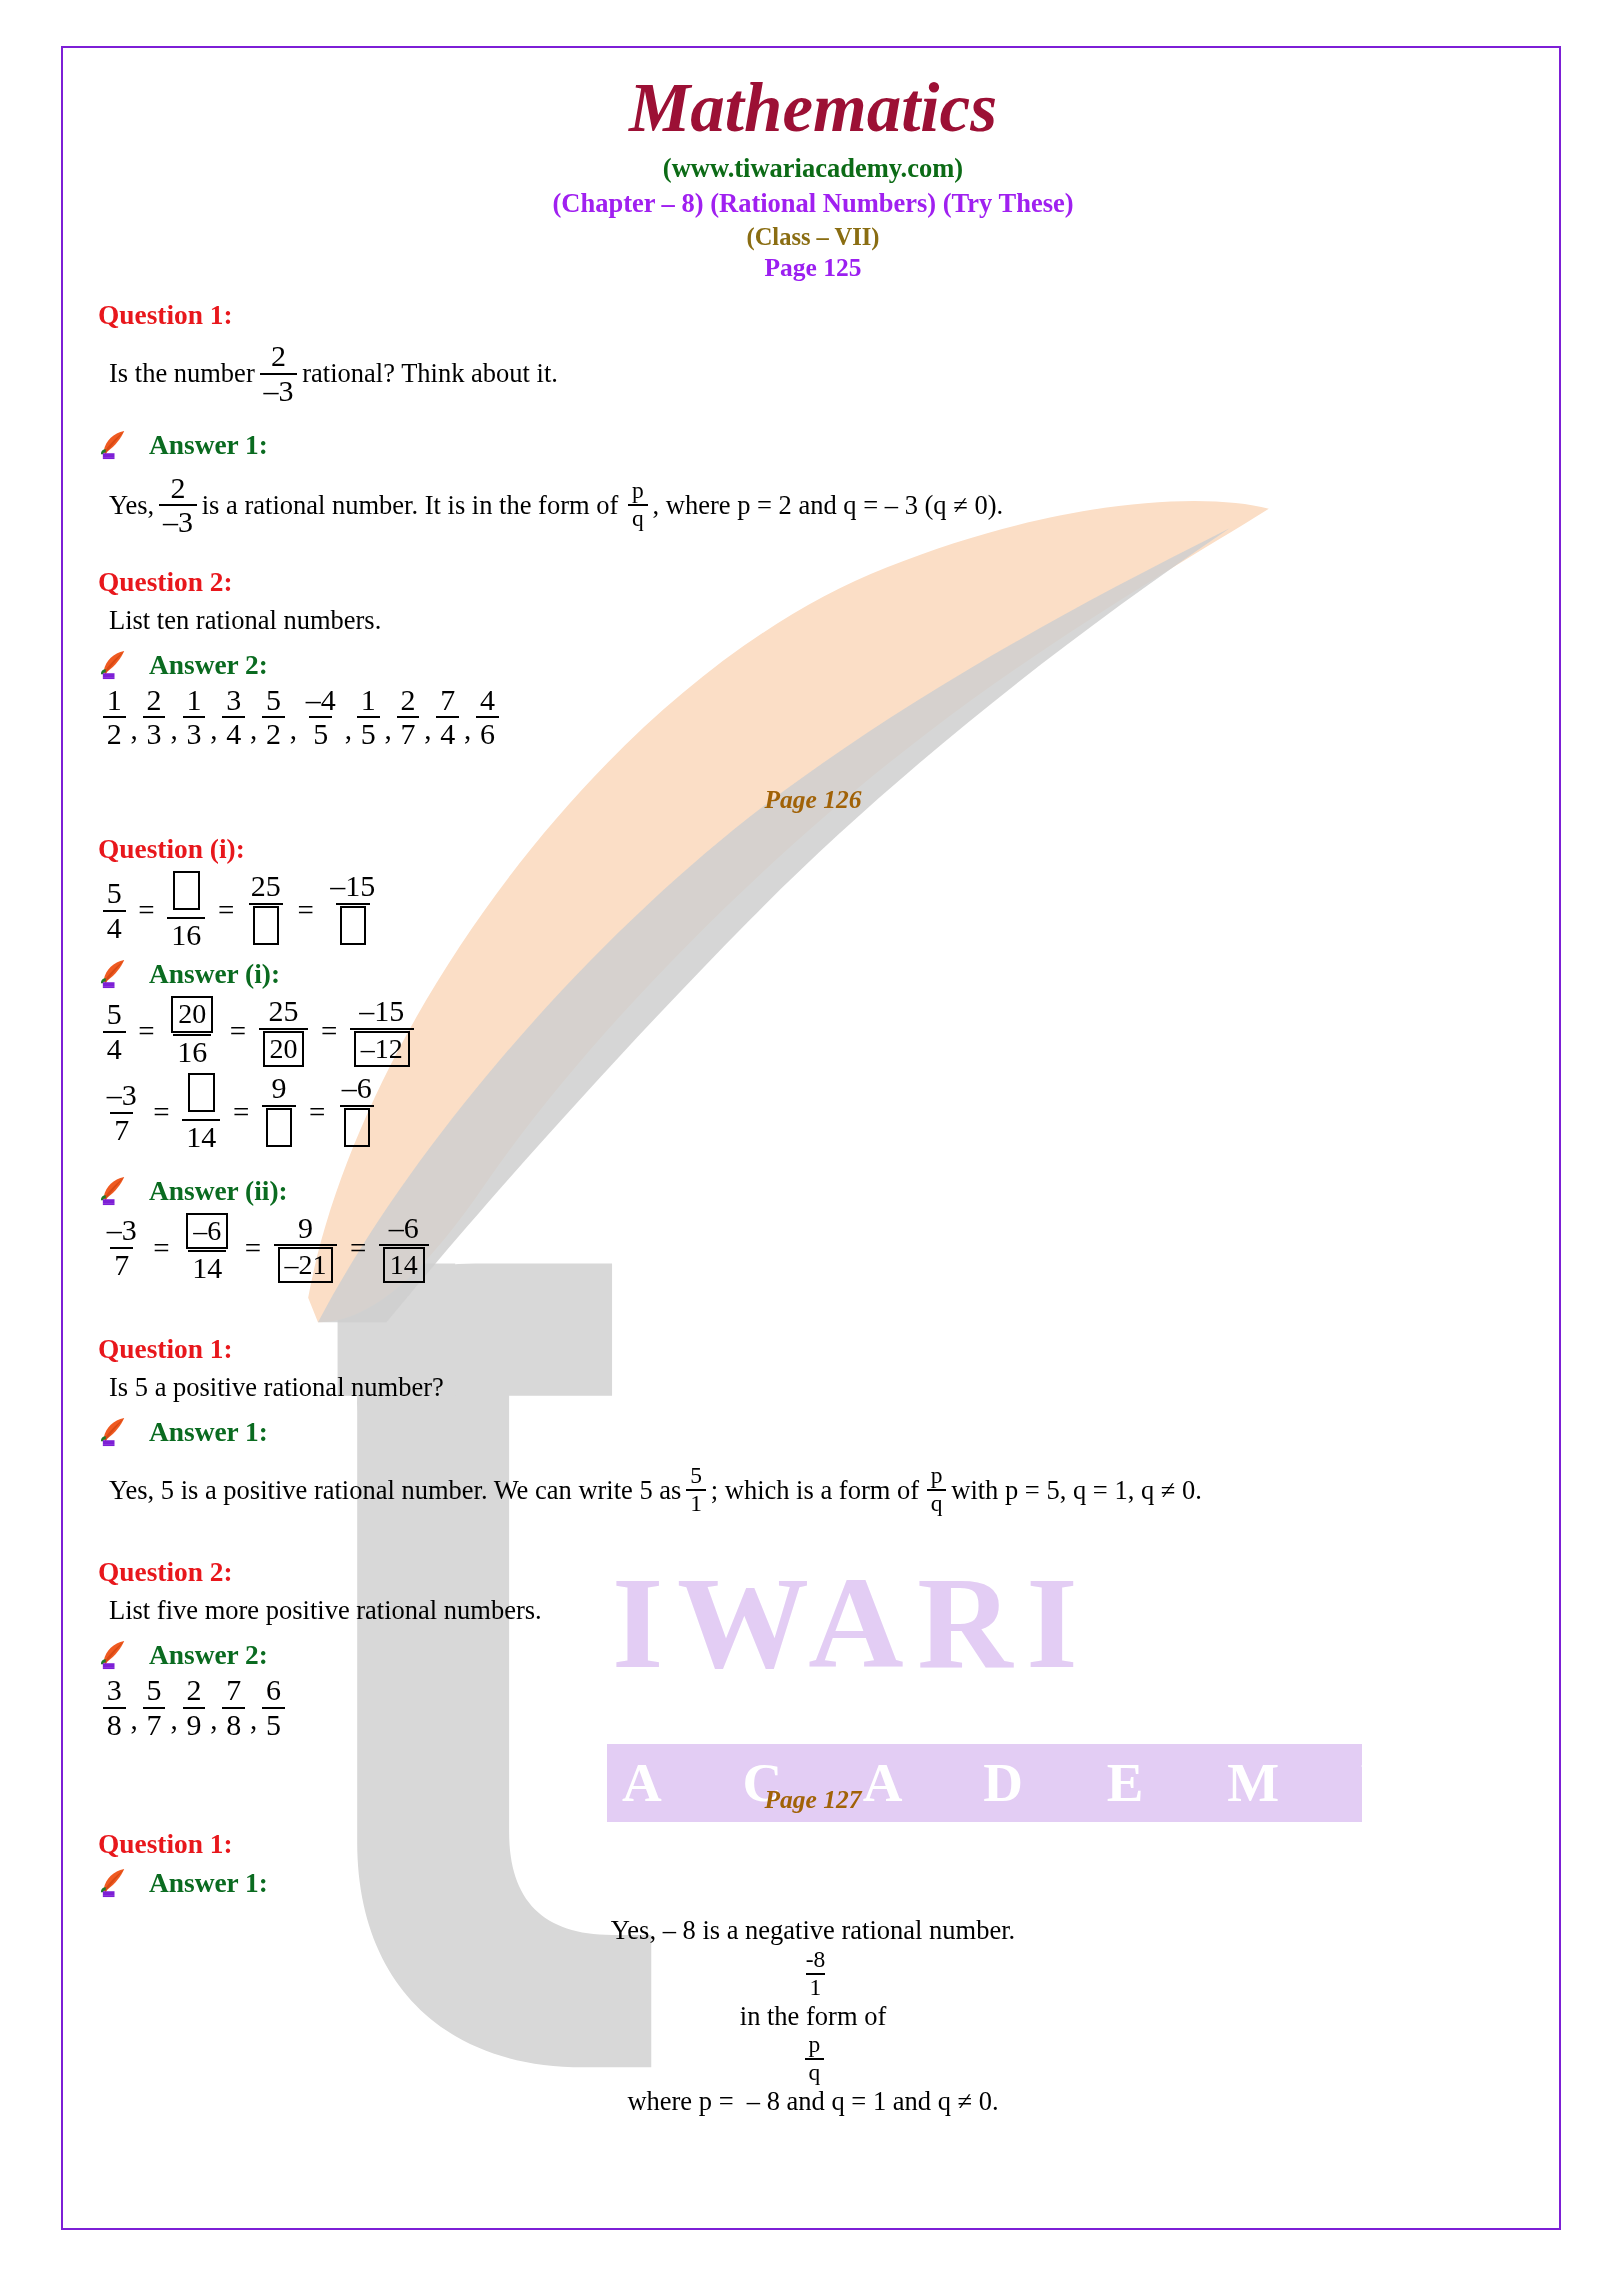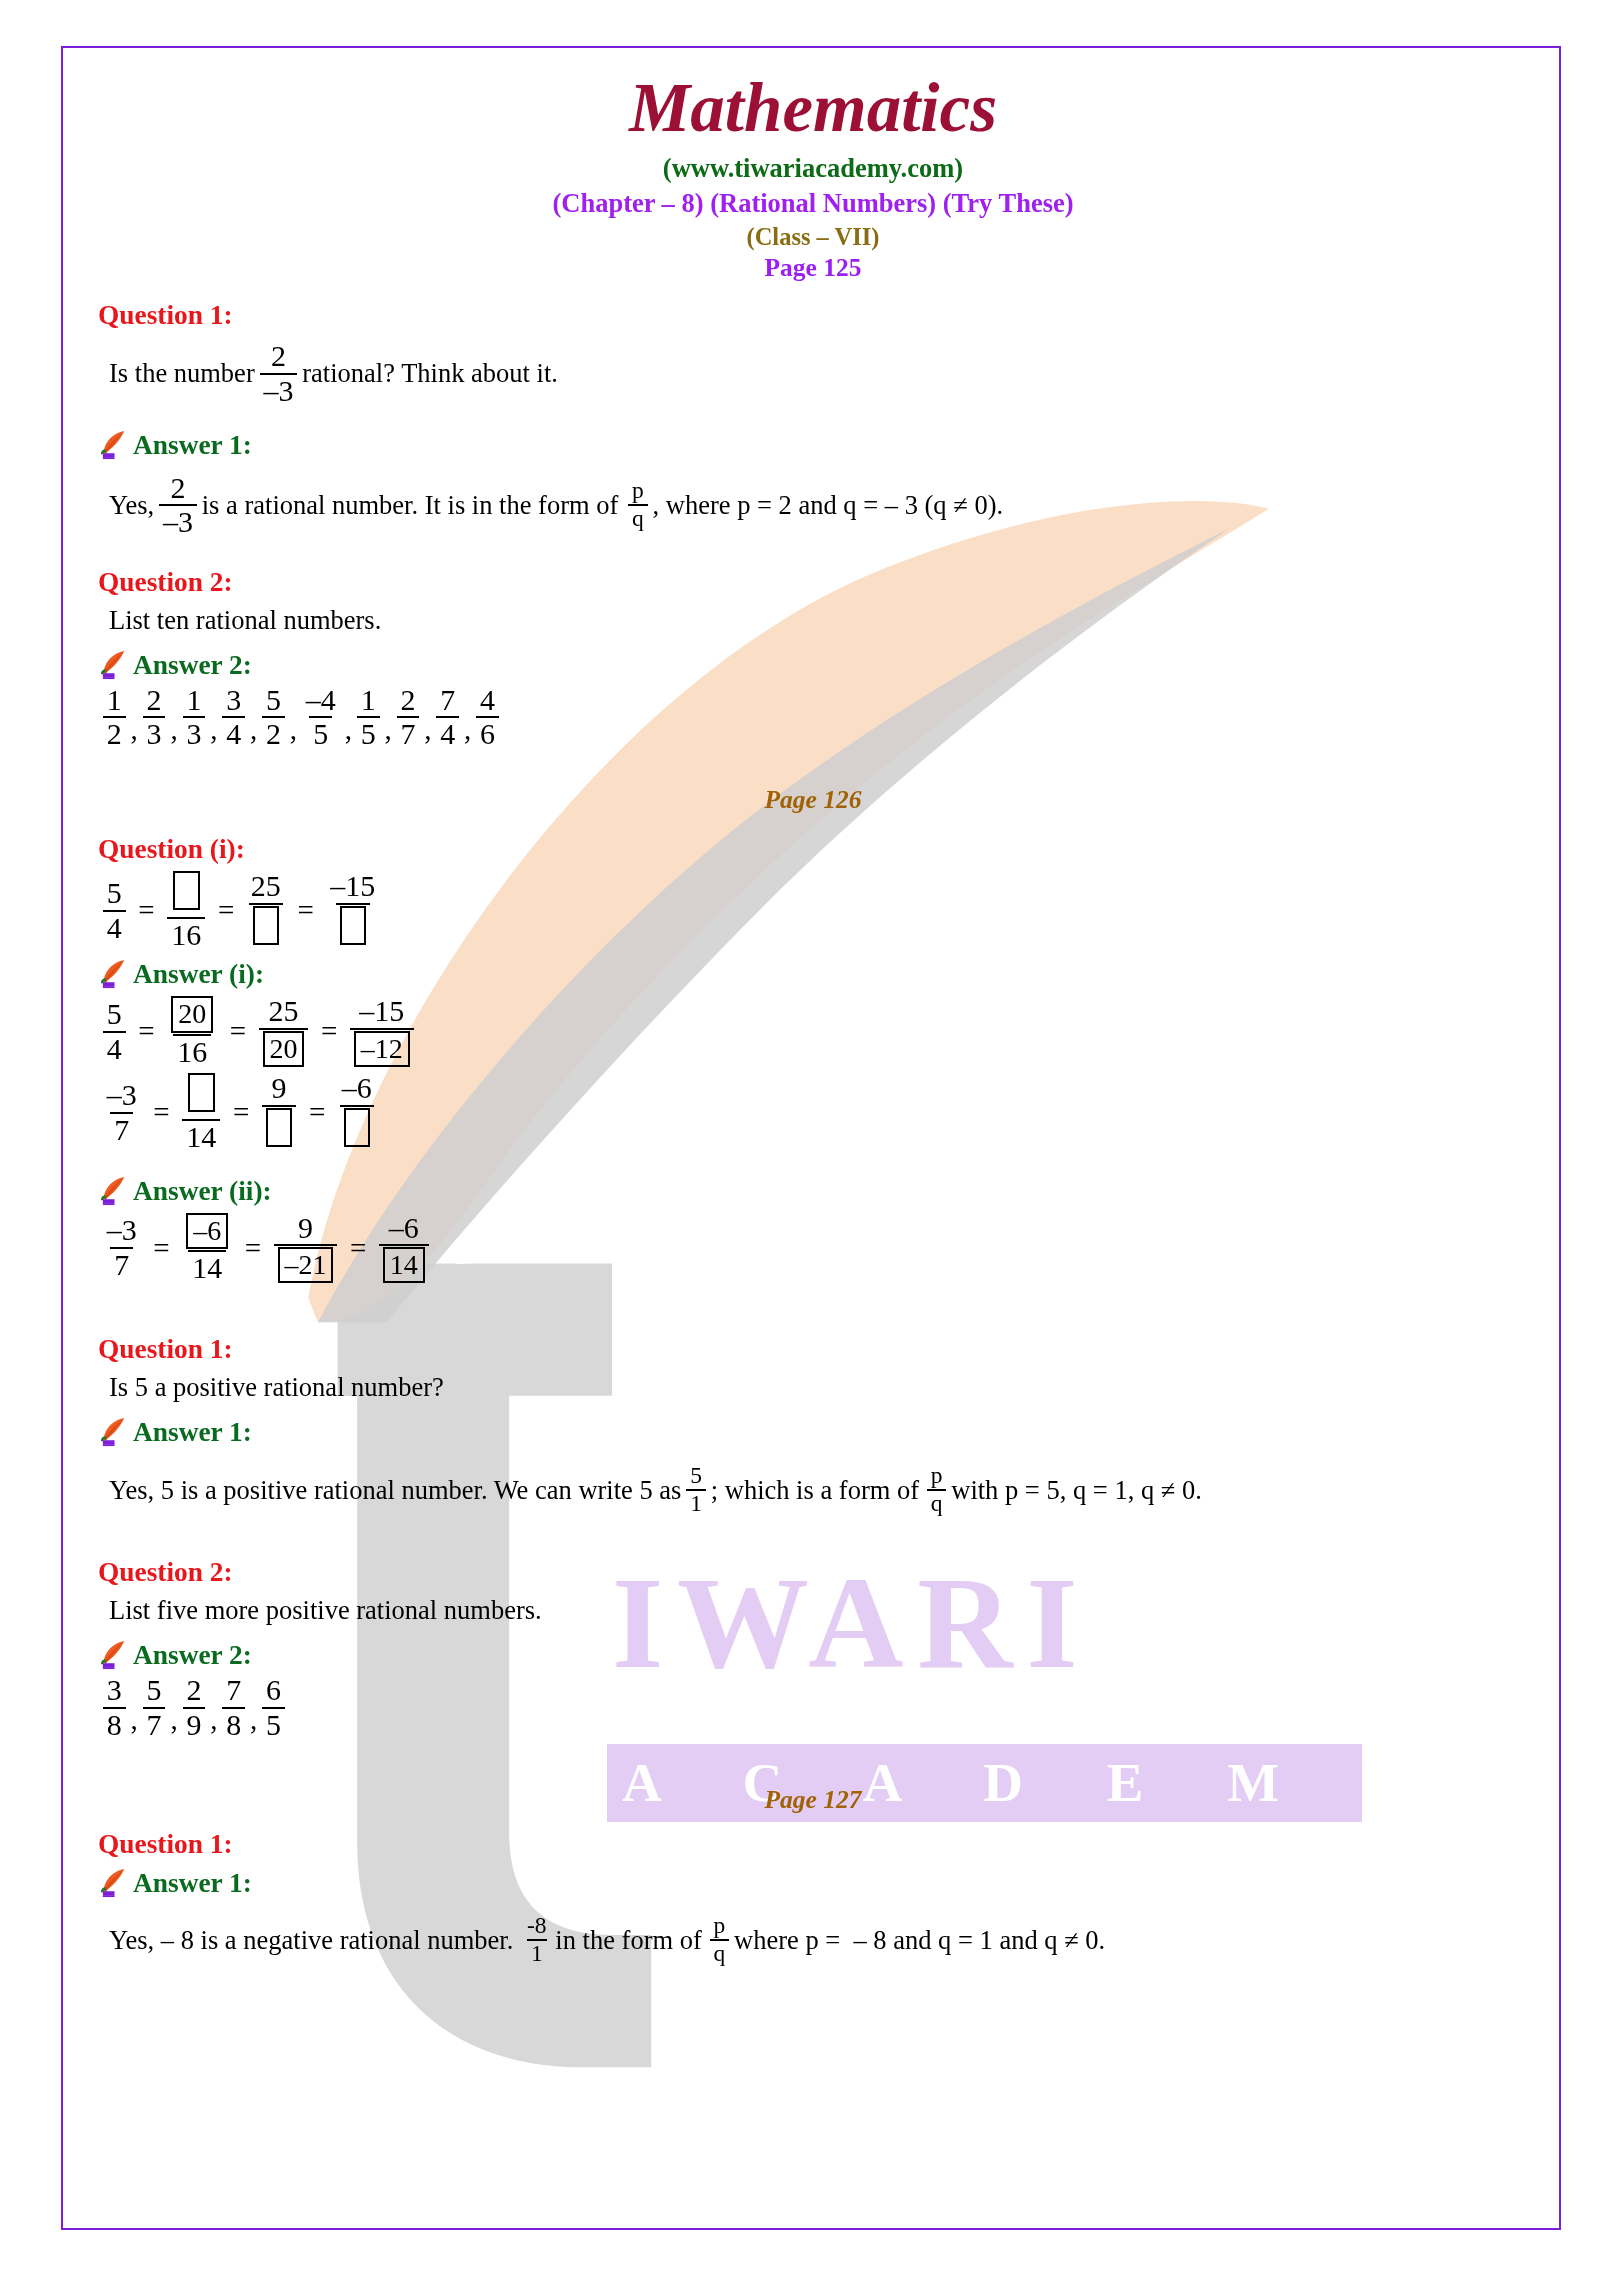--- a/index.html
+++ b/index.html
@@ -140,21 +140,21 @@
     margin: 0;
   }
   .a-head {
     font-family: "Liberation Serif", serif;
     font-weight: bold;
     font-size: 27.4px;
     color: #0a6b20;
     margin: 0;
     display: flex;
     align-items: flex-end;
-    gap: 0px;
+    gap: 16px;
   }
   .para {
     font-family: "Liberation Serif", serif;
     font-size: 26.5px;
     color: #000000;
     margin: 11px;
     line-height: 1.25;
     display: flex;
     align-items: center;
     flex-wrap: nowrap;
@@ -575,21 +575,21 @@
             <path d="M6 23 C8 13 16 5 27 3 C24 10 18 18 10 24 Z" fill="#ef5a21"></path>
             <path d="M6 25 C10 19 18 10 27 3 C19 13 12 20 8 27 Z" fill="#d94a14"></path>
             <path d="M3 27 C3 24 5 22 8 22 L8 25 C6 25 5.5 26 5.5 27 Z" fill="#1e7a2a"></path>
             <rect x="5" y="26" width="12" height="4" fill="#7d1fd6"></rect>
             <rect x="5" y="30" width="12" height="2" fill="#7d1fd6"></rect>
           </svg>
         </span>
         <span>Answer 1:</span>
       </div>
 
-      <div class="para" style="margin-top:15.7px;">
+      <div class="para" style="margin-top:15.7px;flex-direction:column;">
         <span class="t">Yes, – 8 is a negative rational number.</span>
         <span class="frac sm" style="margin-left:9.8px;">
           <span class="num">-8</span>
           <span class="den">1</span>
         </span>
         <span class="t">in the form of</span>
         <span class="frac sm" style="margin-left:7.8px;">
           <span class="num">p</span>
           <span class="den">q</span>
         </span>

